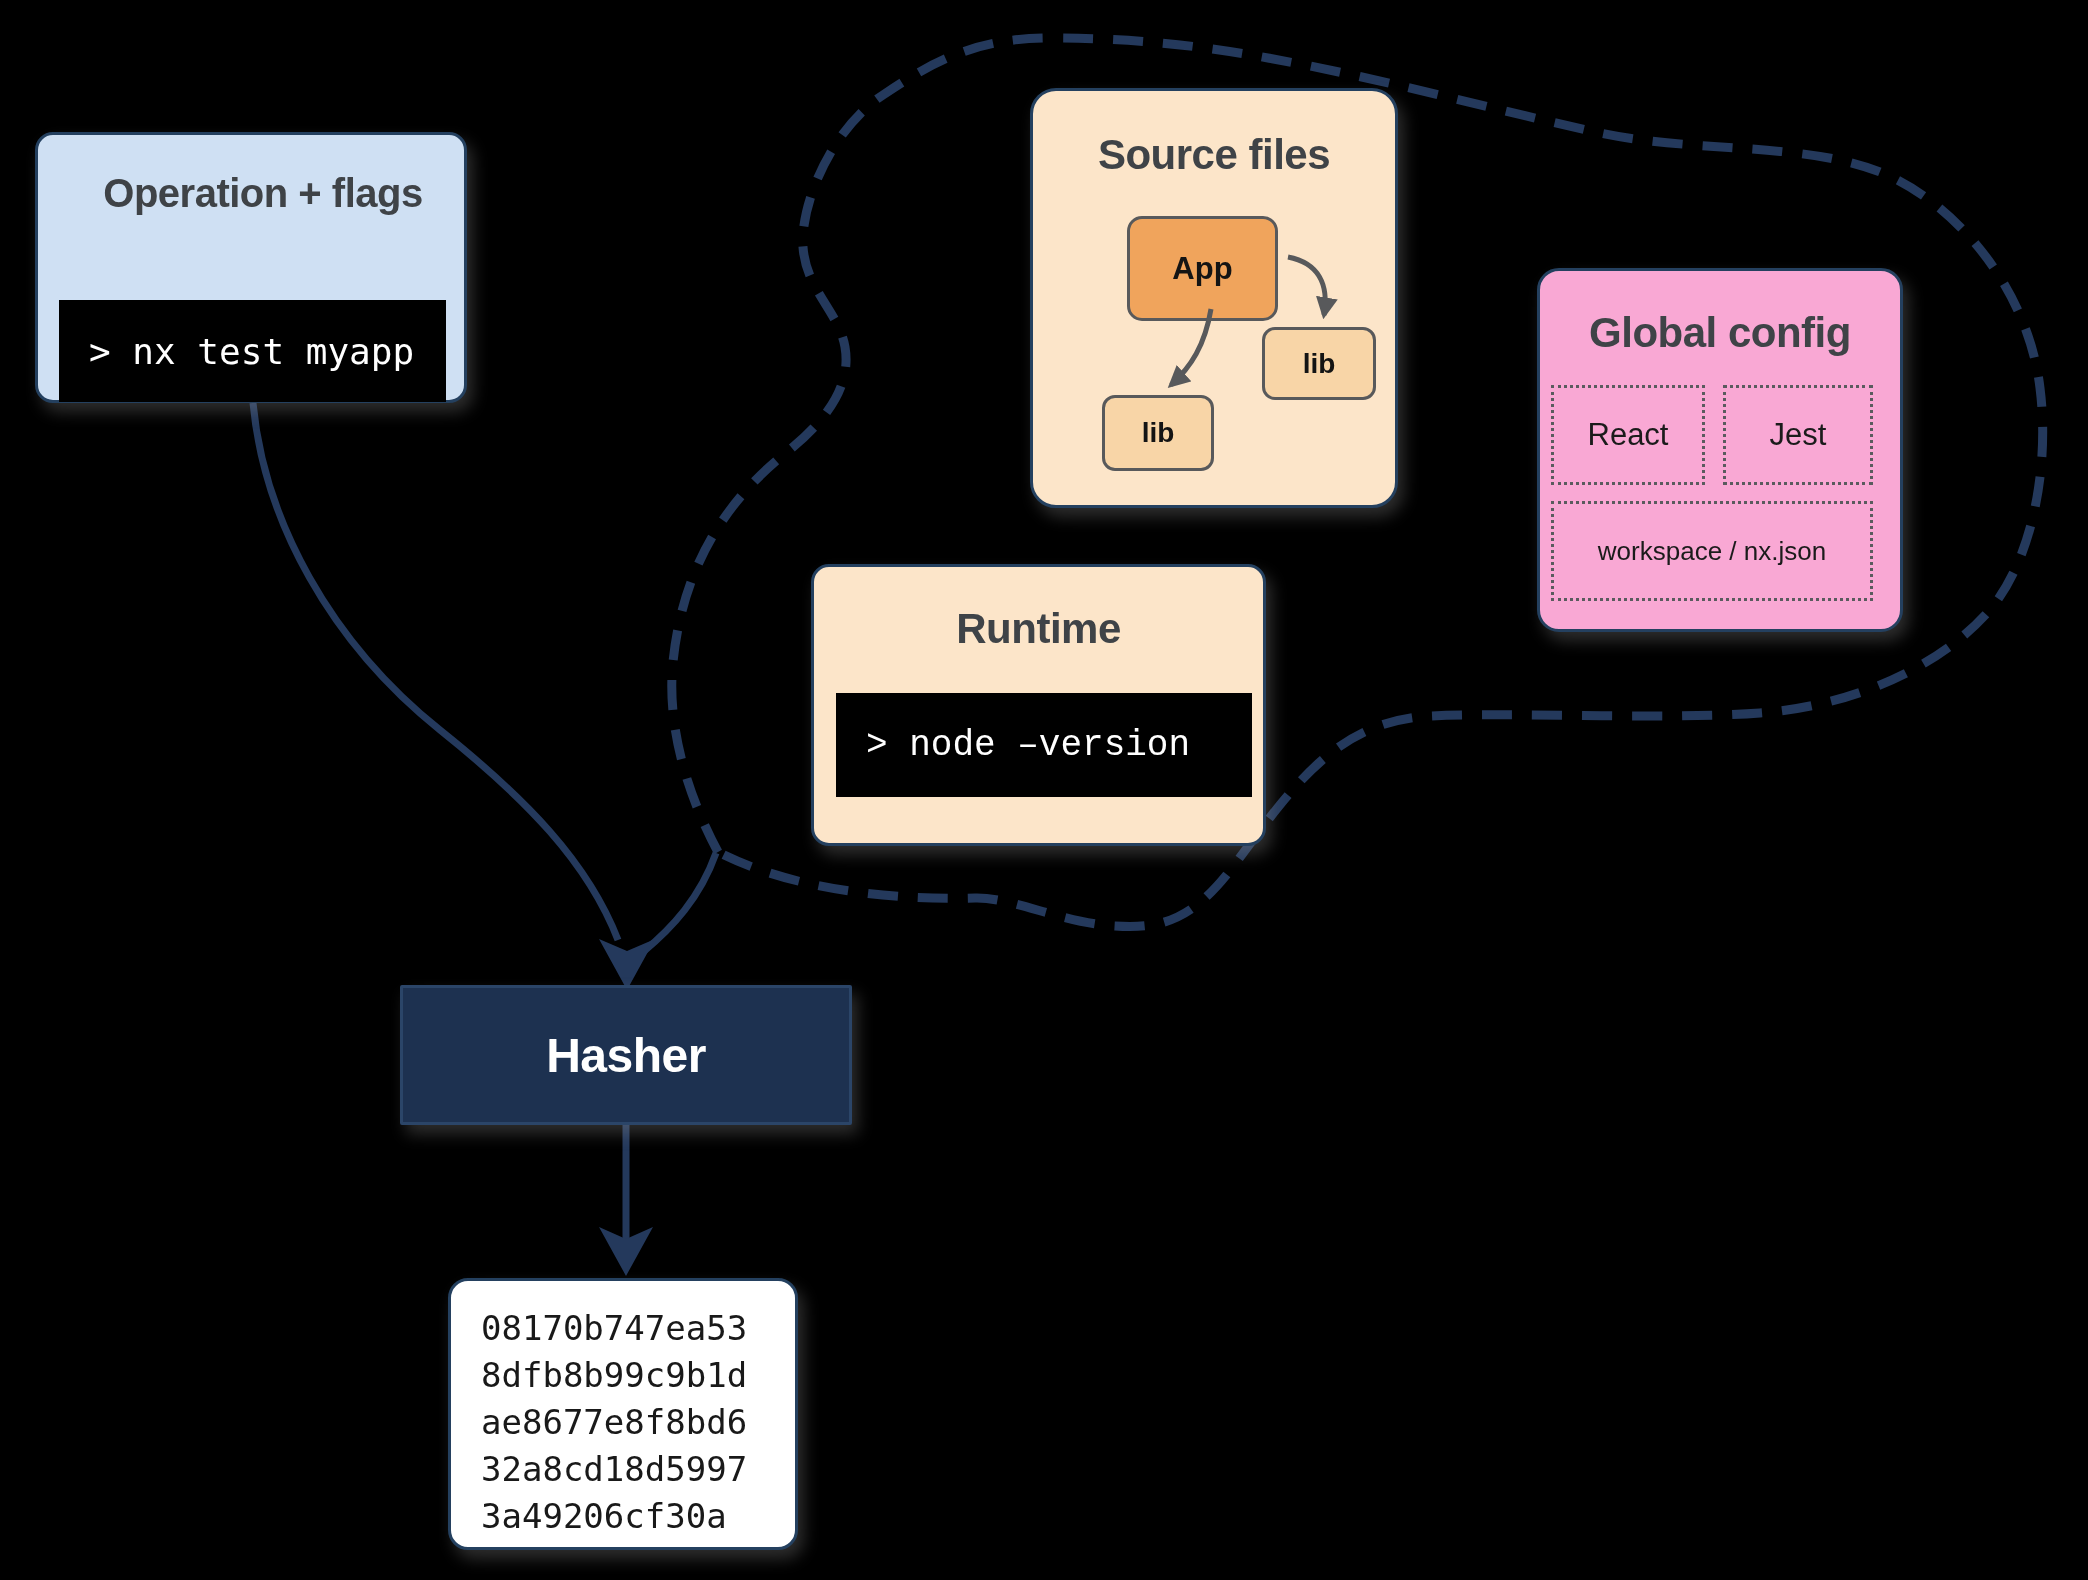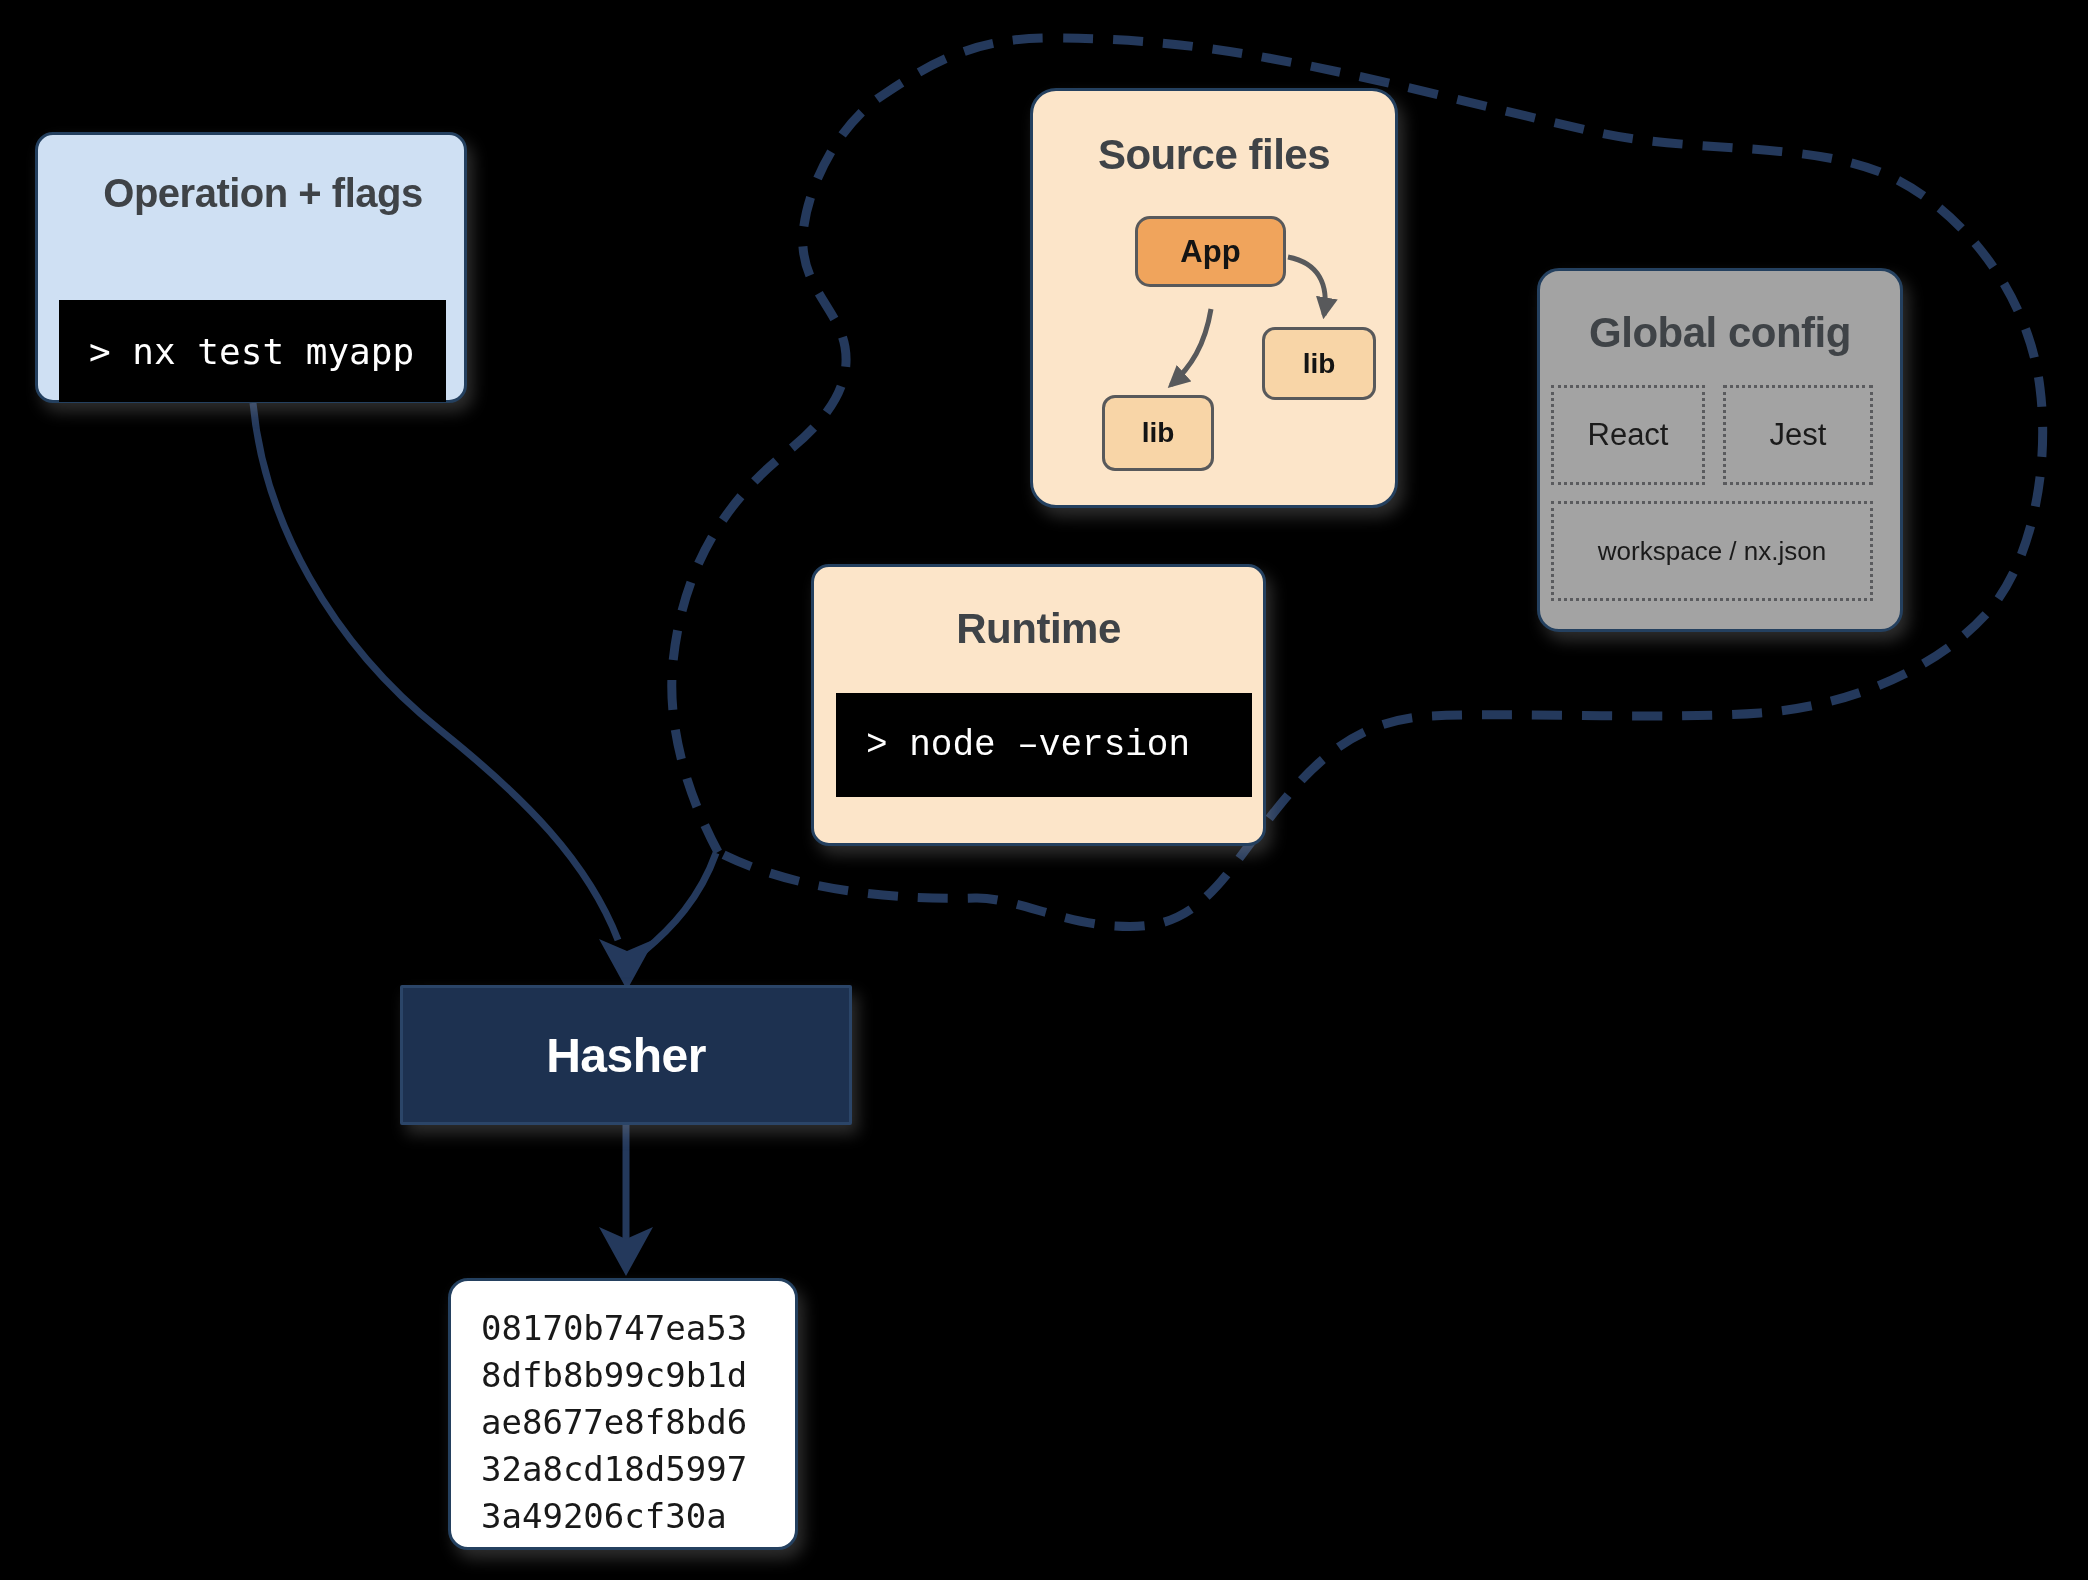--- a/index.html
+++ b/index.html
@@ -27,25 +27,25 @@
   .op-box .card-title{margin-top:36px;font-size:40px;}
   .op-box .terminal{left:21px;top:125px;width:387px;height:102px;margin-top:40px;}
   
   .source-box{left:1030px;top:88px;width:368px;height:420px;border-radius:26px;background:#FCE5C9;}
   .source-box .card-title{margin-top:40px;font-size:42px;}
   .gnode{
     position:absolute;box-sizing:border-box;border:3px solid #58595B;
     display:flex;align-items:center;justify-content:center;
     font-weight:bold;color:#141414;
   }
-  .node-app{left:102px;top:125px;width:151px;height:71px;border-radius:15px;background:#F0A45C;font-size:31px;}
+  .node-app{left:94px;top:125px;width:151px;height:105px;border-radius:15px;background:#F0A45C;font-size:31px;}
   .node-lib-right{left:229px;top:236px;width:114px;height:73px;border-radius:13px;background:#F8D5A7;font-size:28px;}
   .node-lib-left{left:69px;top:304px;width:112px;height:76px;border-radius:13px;background:#F8D5A7;font-size:28px;}
   
-  .global-box{left:1537px;top:268px;width:366px;height:364px;border-radius:22px;background:#a3a3a3;}
+  .global-box{left:1537px;top:268px;width:366px;height:364px;border-radius:22px;background:#f9a8d4;}
   .global-box .card-title{margin-top:38px;font-size:42px;}
   .dotted{
     position:absolute;box-sizing:border-box;border:3px dotted #5A5B5E;
     display:flex;align-items:center;justify-content:center;color:#1b1b1b;
   }
   .dot-react{left:11px;top:114px;width:154px;height:100px;font-size:31px;}
   .dot-jest{left:183px;top:114px;width:150px;height:100px;font-size:31px;}
   .dot-workspace{left:11px;top:230px;width:322px;height:100px;font-size:26px;}
   
   .runtime-box{left:811px;top:564px;width:455px;height:282px;border-radius:18px;background:#FCE5C9;}

